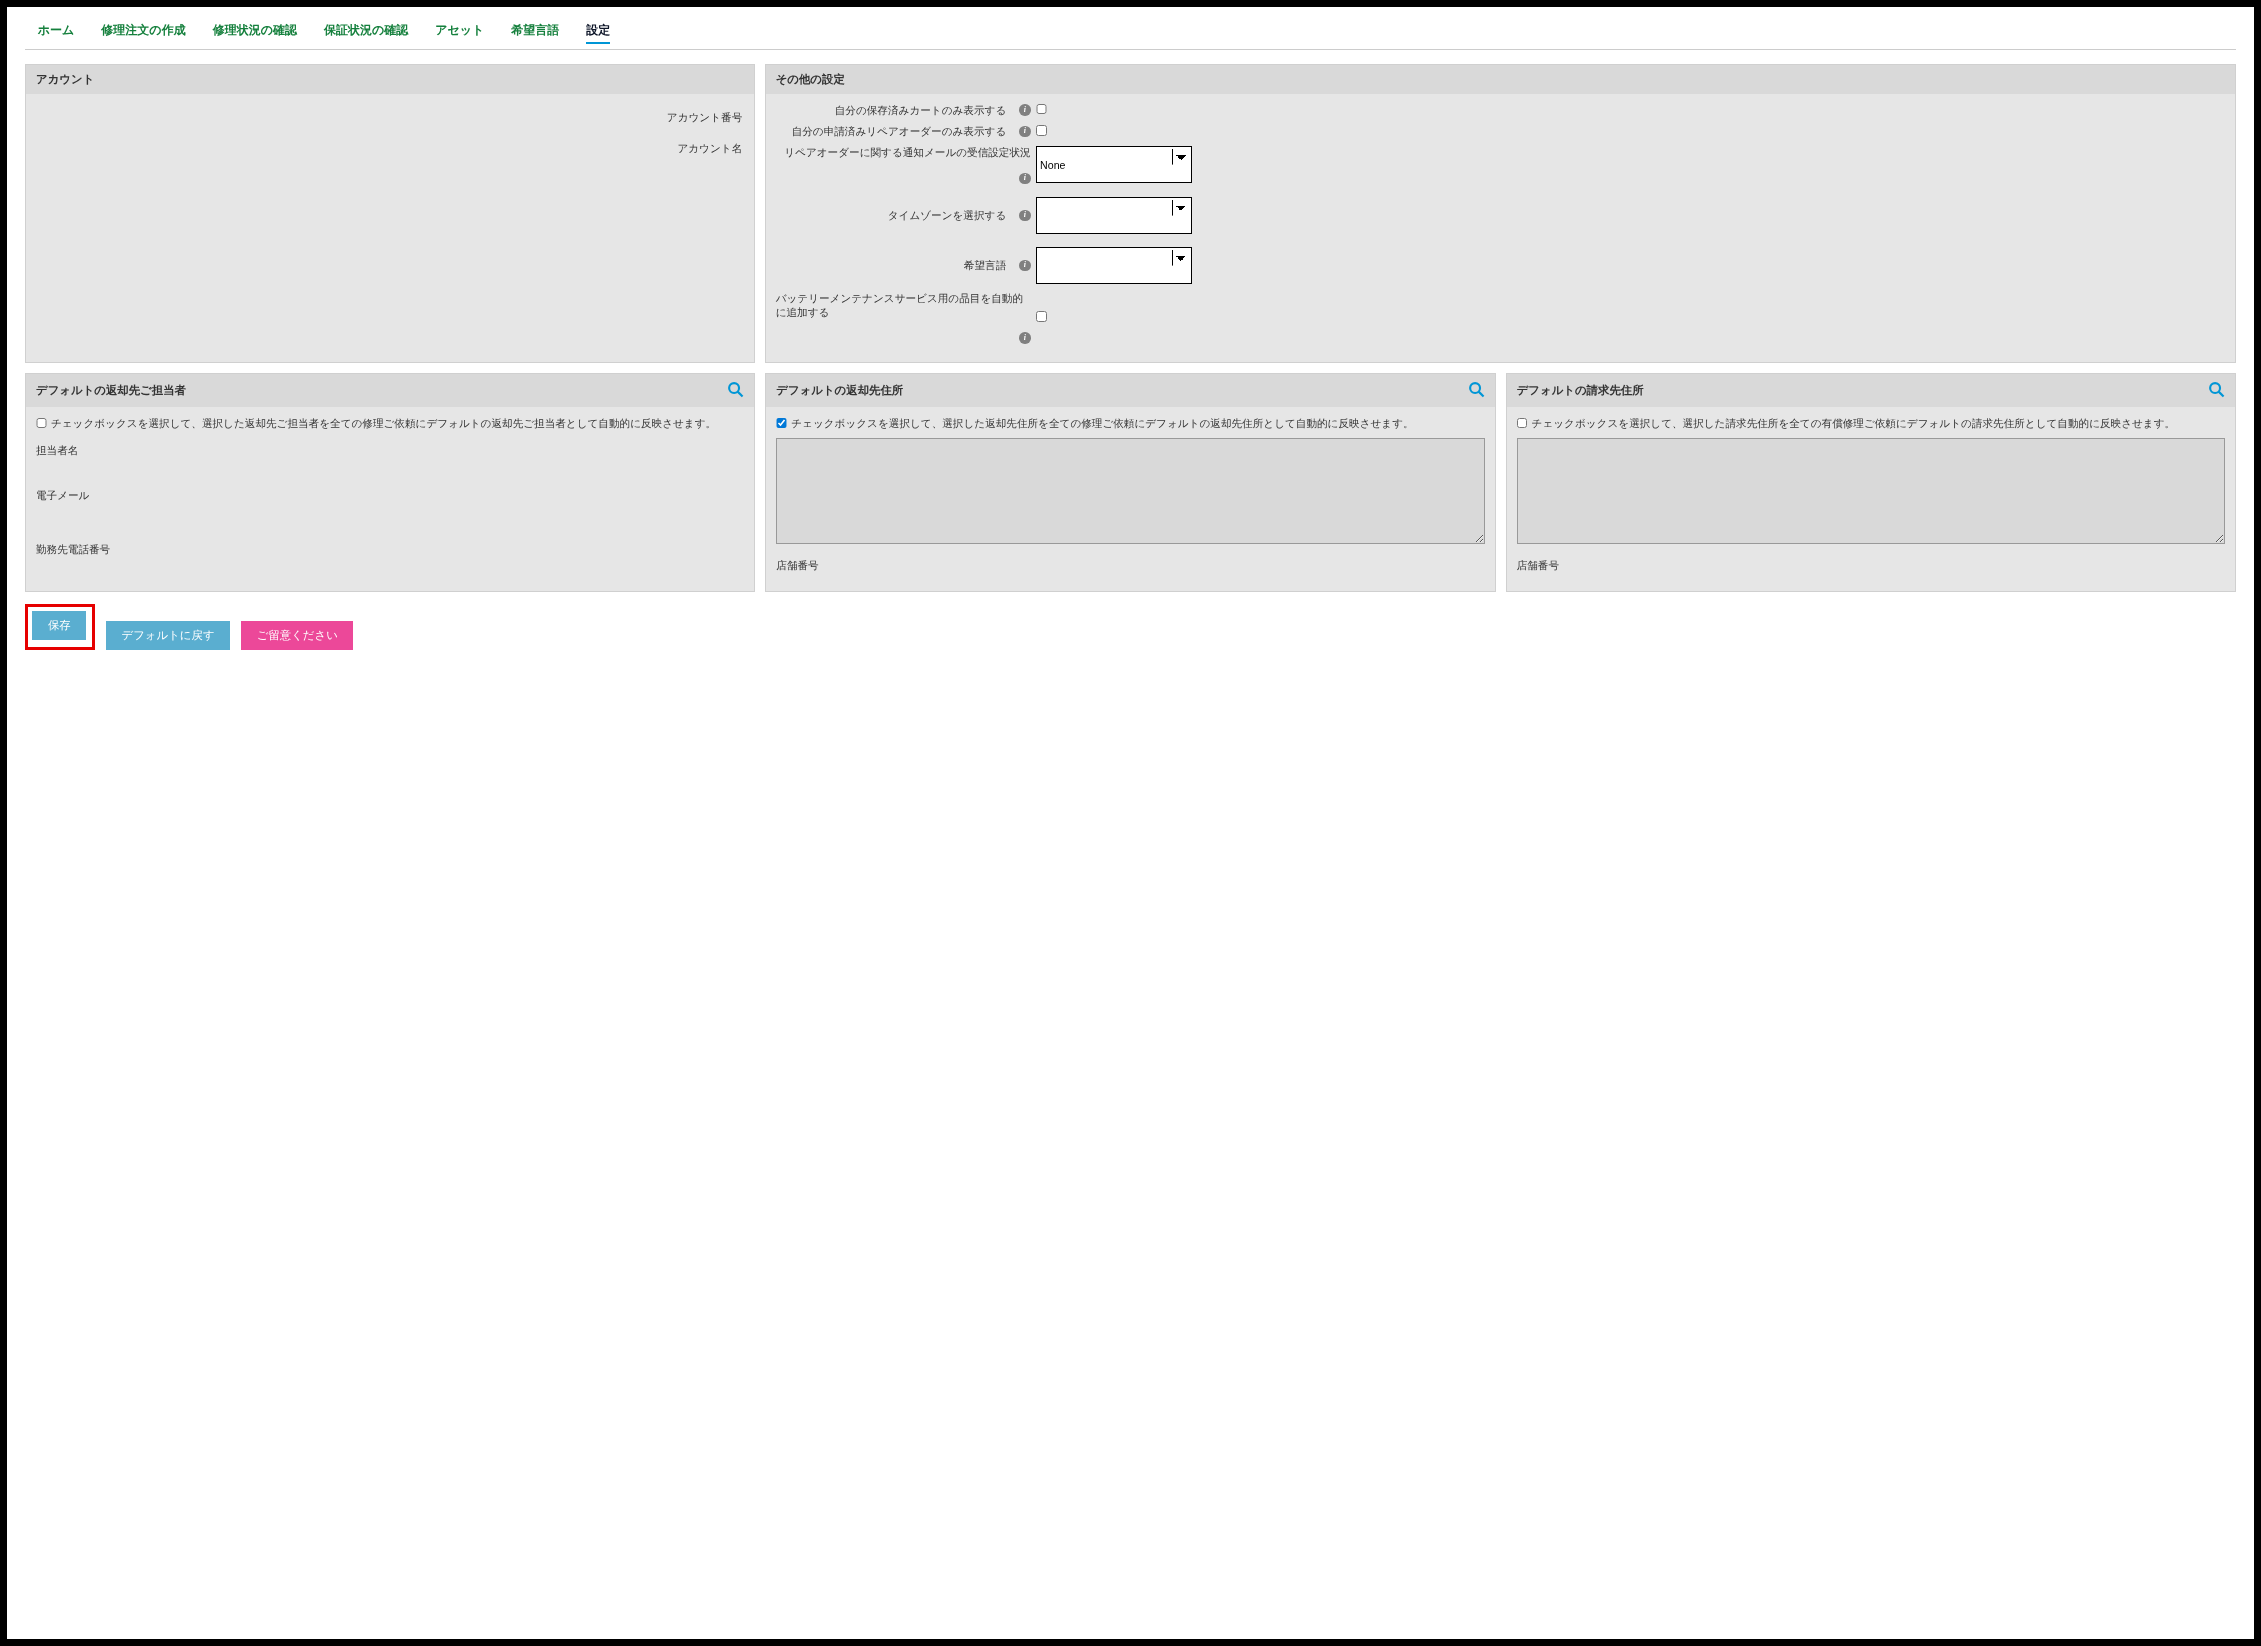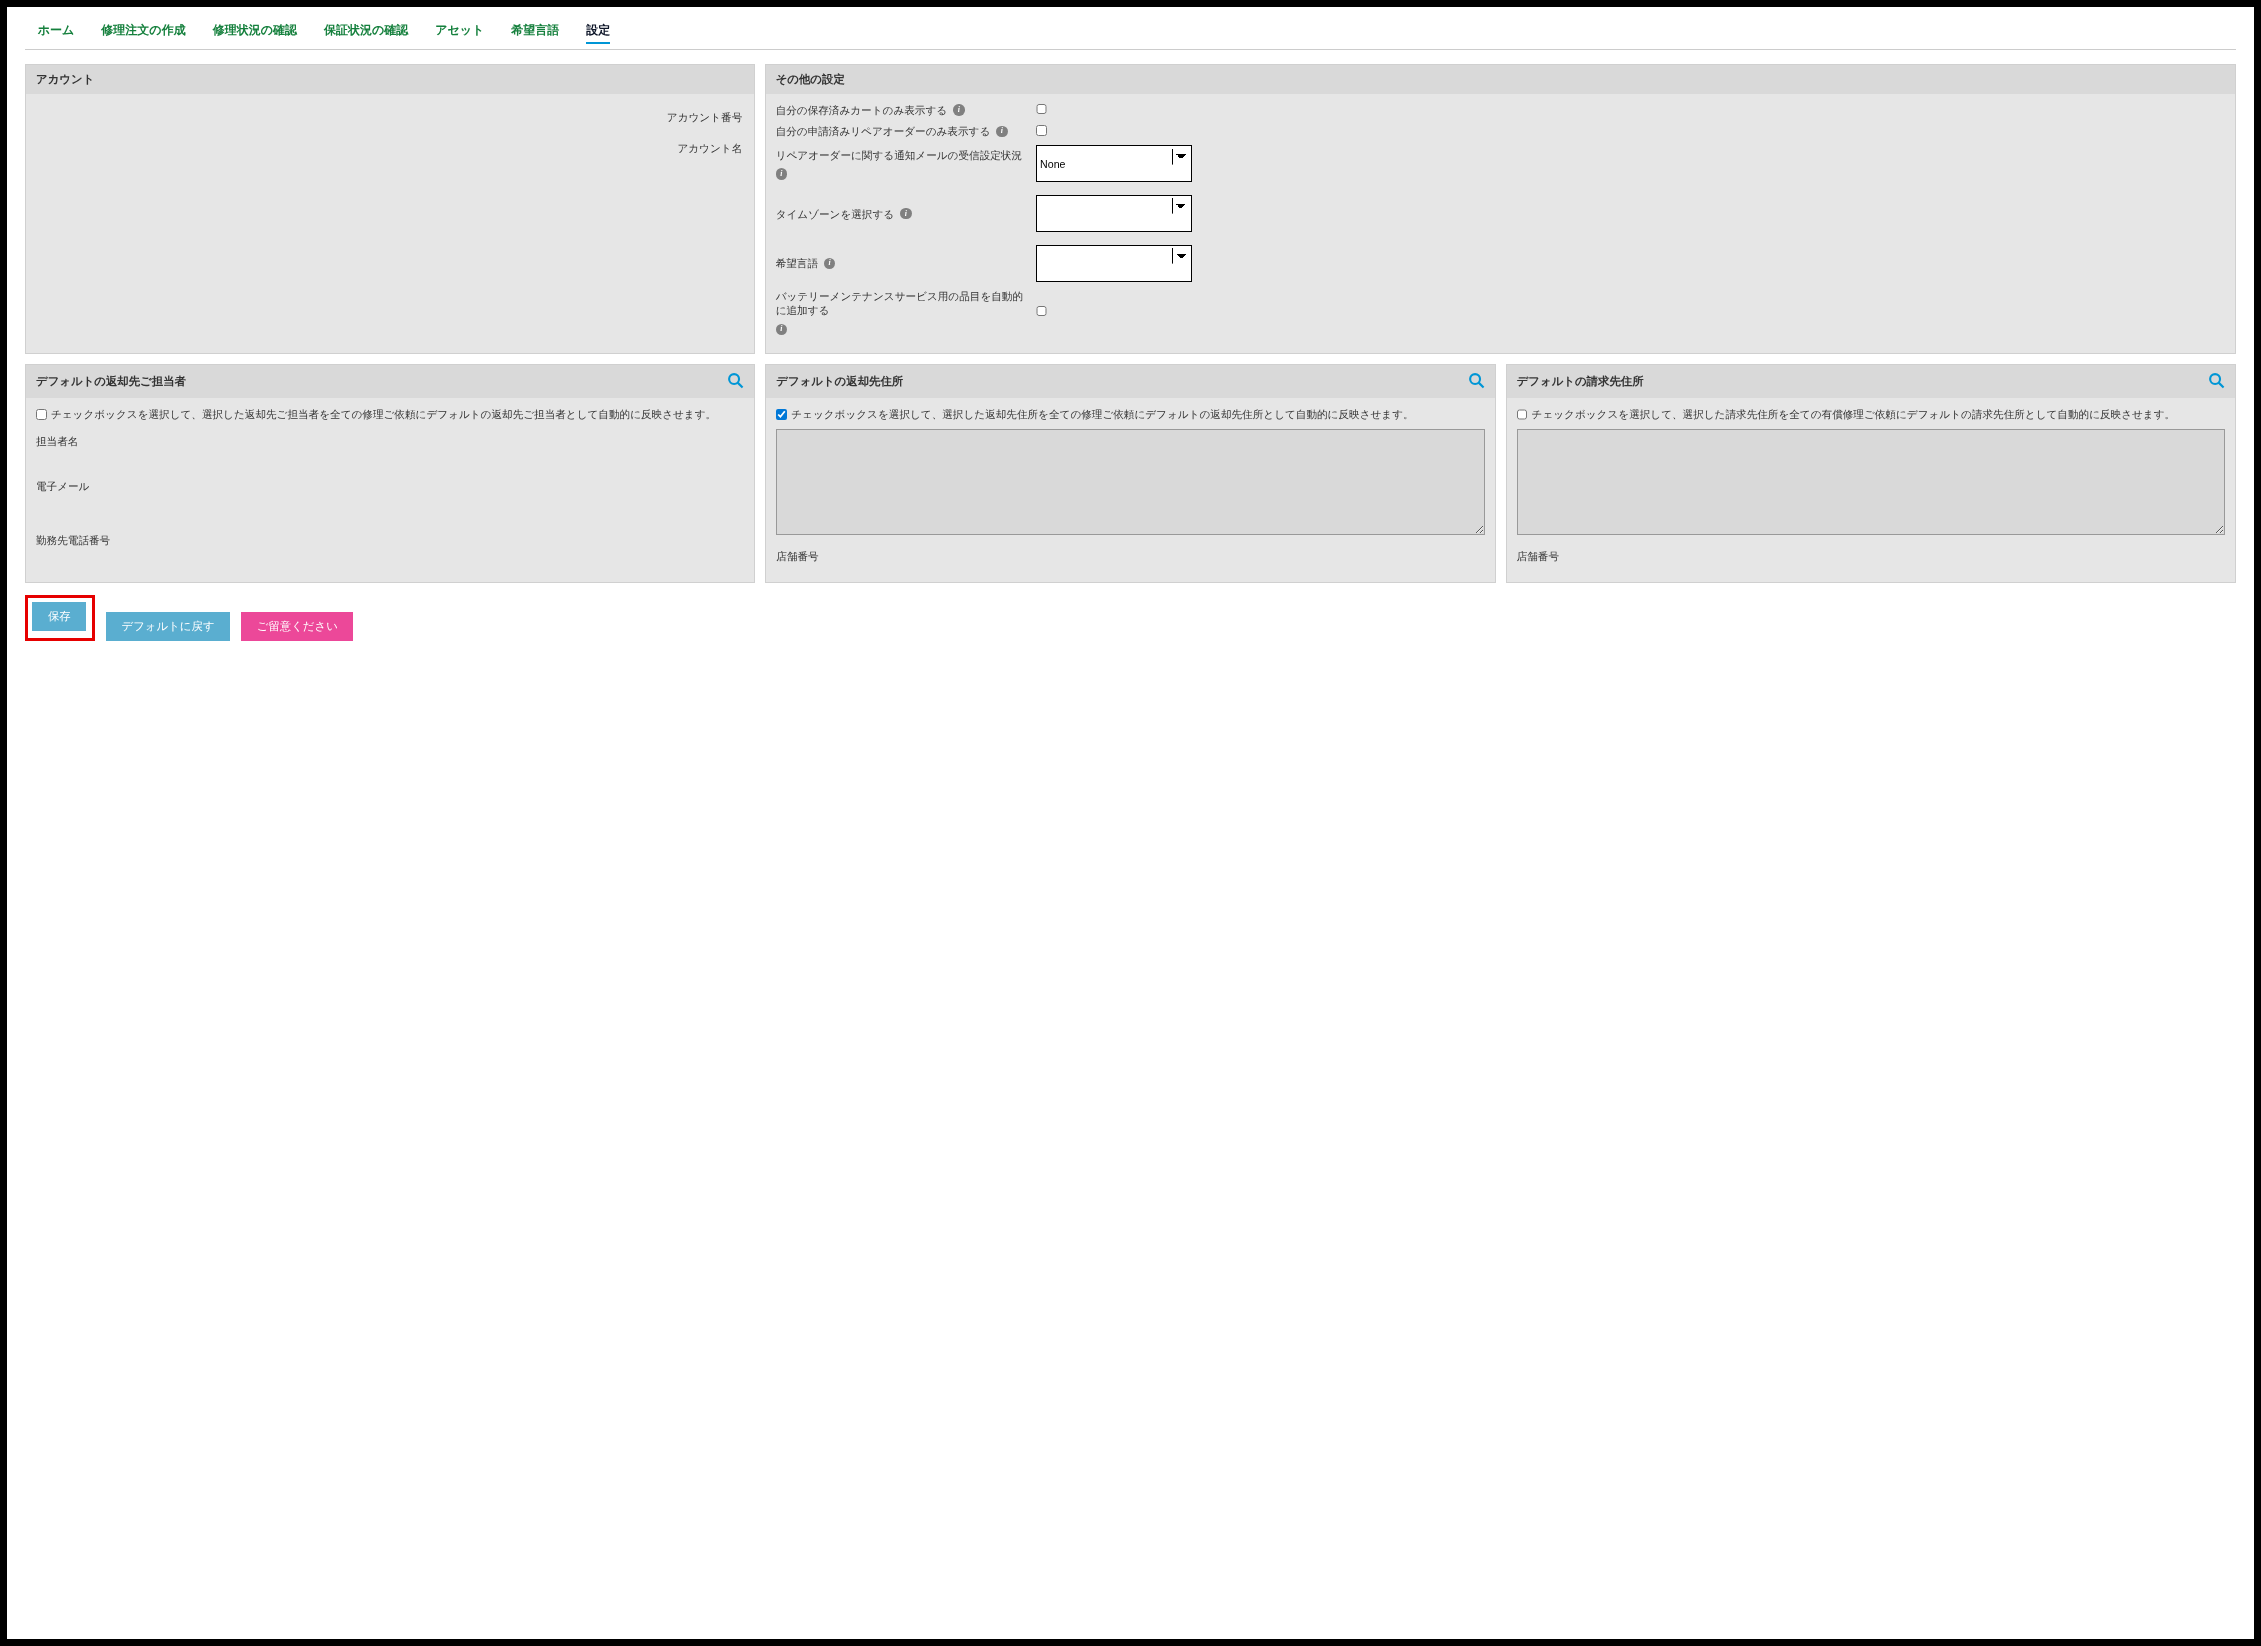--- a/index.html
+++ b/index.html
@@ -63,22 +63,23 @@
   .setting-row {
     display: flex;
     align-items: center;
     margin-bottom: 7px;
     gap: 5.7px;
   }
   .setting-row .label {
     flex: 0 0 255px;
     display: flex;
     align-items: center;
-    gap: 6px;
+    gap: 13px;
     line-height: 1.35;
+    justify-content: flex-end;
   }
   .setting-row .ctrl { flex: 0 0 auto; }
   .info-icon {
     display: inline-flex;
     align-items: center;
     justify-content: center;
     width: 11.4px; height: 11.4px;
     border-radius: 50%;
     background: #808080;
     color: #fff;

